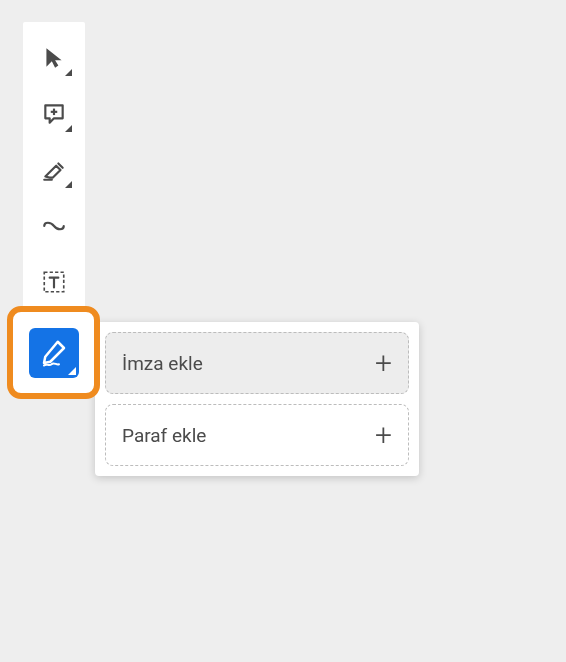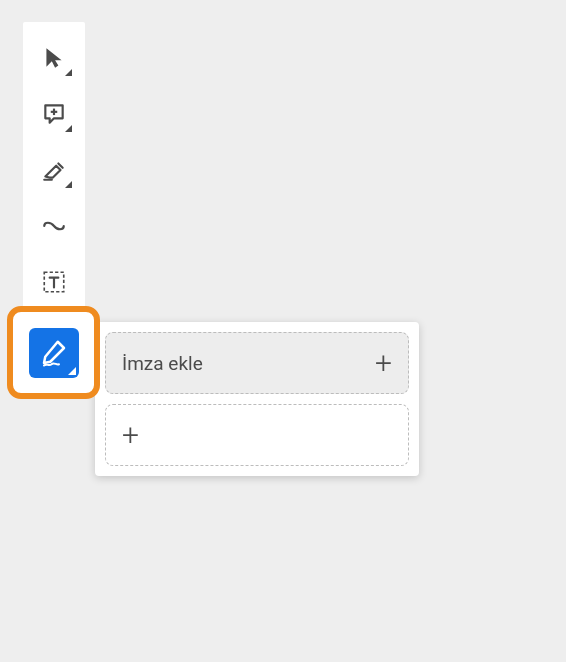--- a/index.html
+++ b/index.html
@@ -168,15 +168,16 @@
     <div class="corner-w"></div>
   </div>
 </div>
 
 <div class="popover">
   <div class="option hover">
     <span class="option-label">İmza ekle</span>
     <span class="plus">+</span>
   </div>
   <div class="option">
+    <span class="option-label">Paraf ekle</span>
     <span class="plus">+</span>
   </div>
 </div>
 
 </body></html>

